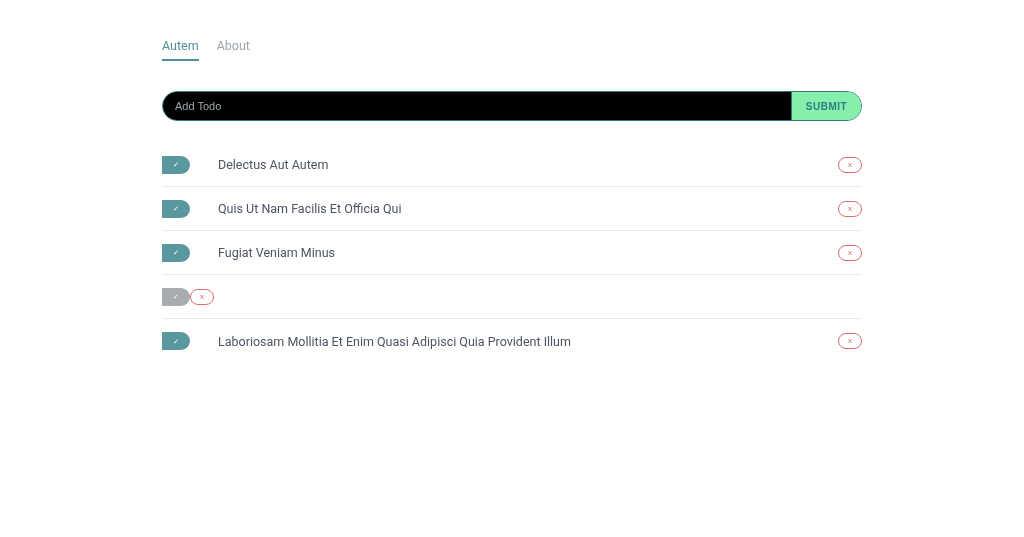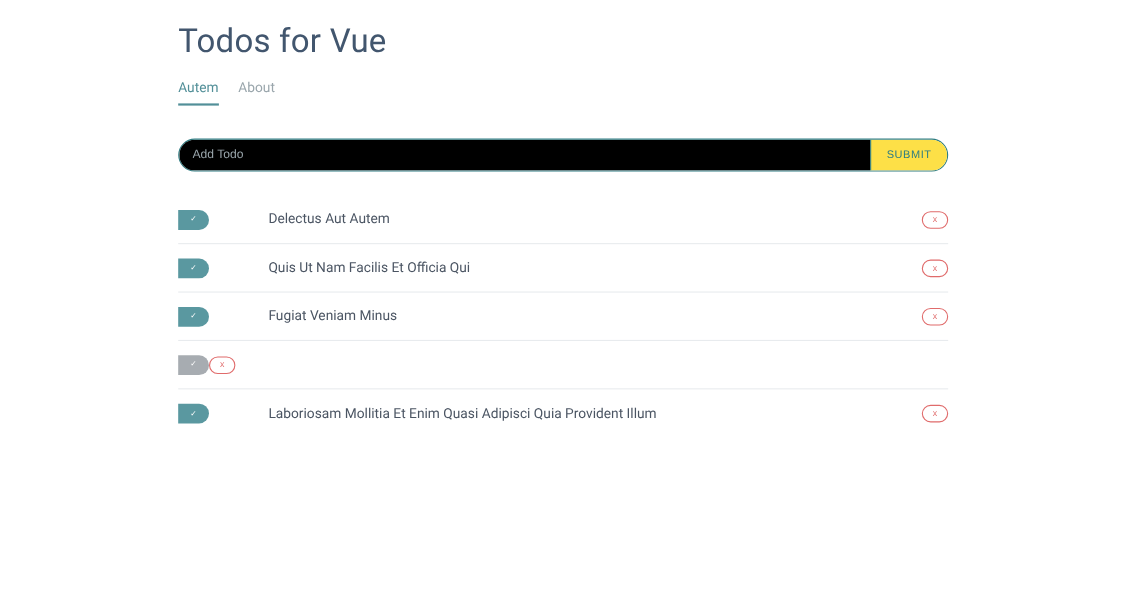--- a/index.html
+++ b/index.html
@@ -6,37 +6,36 @@
   html, body { width: 1024px; height: 537px; font-family: -apple-system, BlinkMacSystemFont, "Segoe UI", Roboto, "Helvetica Neue", Arial, sans-serif; background: #fff; color: #374151; }
   .container { display: flex; flex-direction: column; align-items: center; padding: 20px 0 0; }
   .inner { width: 700px; }
   .title { font-size: 30px; font-weight: 400; color: #42566e; letter-spacing: 0.2px; text-align: left; }
   .tabs { margin-top: 18px; display: flex; gap: 18px; }
   .tab { font-size: 12.5px; color: #9aa6ac; cursor: pointer; padding-bottom: 6px; text-decoration: none; }
   .tab.active { color: #528f98; border-bottom: 2px solid #528f98; }
   .input-row { margin-top: 30px; display: flex; width: 100%; border: 1px solid #2e7d83; border-radius: 16px; overflow: hidden; height: 30px; align-items: stretch; }
   .add-input { flex: 1; border: none; outline: none; padding: 0 12px; font-size: 11px; color: #6b7280; background: #000000; }
   .add-input::placeholder { color: #9aa6ac; }
-  .submit-btn { width: 70px; border: none; border-left: 1px solid #2e7d83; background: #fde047; color: #2e7d83; font-size: 10px; font-weight: 400; letter-spacing: 0.5px; cursor: pointer; text-transform: uppercase; }
+  .submit-btn { width: 70px; border: none; border-left: 1px solid #2e7d83; background: #86efac; color: #2e7d83; font-size: 10px; font-weight: 700; letter-spacing: 0.5px; cursor: pointer; text-transform: uppercase; }
   .list { margin-top: 22px; width: 100%; }
   .row { display: flex; align-items: center; height: 44px; border-bottom: 1px solid #e8ebee; }
   .row:last-child { border-bottom: none; }
   .check-btn { width: 28px; height: 18px; background: #5a98a0; border: none; border-radius: 0 10px 10px 0; display: flex; align-items: center; justify-content: center; cursor: pointer; margin-left: 0; }
   .check-btn.done { background: #a7acb1; }
   .check-mark { font-size: 7px; color: #fff; line-height: 1; }
-  .todo-text { margin-left: 54px; font-size: 12.5px; color: #4b5563; flex: 1; }
+  .todo-text { margin-left: 28px; font-size: 12.5px; color: #4b5563; flex: 1; }
   .todo-text.strike { text-decoration: line-through; color: #6b7280; }
   .del-btn { width: 24px; height: 16px; border: 1px solid #e06b6b; border-radius: 9px; background: #fff; color: #e06b6b; font-size: 8px; font-weight: 500; cursor: pointer; display:flex; align-items:center; justify-content:center; line-height:1; }
 </style>
 </head>
 <body>
 
 <div class="container">
   <div class="inner">
-    <h1 class="title">Todos for Vue</h1>
 
     <nav class="tabs">
       <a class="tab active">Autem</a>
       <a class="tab">About</a>
     </nav>
 
     <form class="input-row">
       <input class="add-input" type="text" placeholder="Add Todo" style="">
       <button class="submit-btn" type="submit">Submit</button>
     </form>

